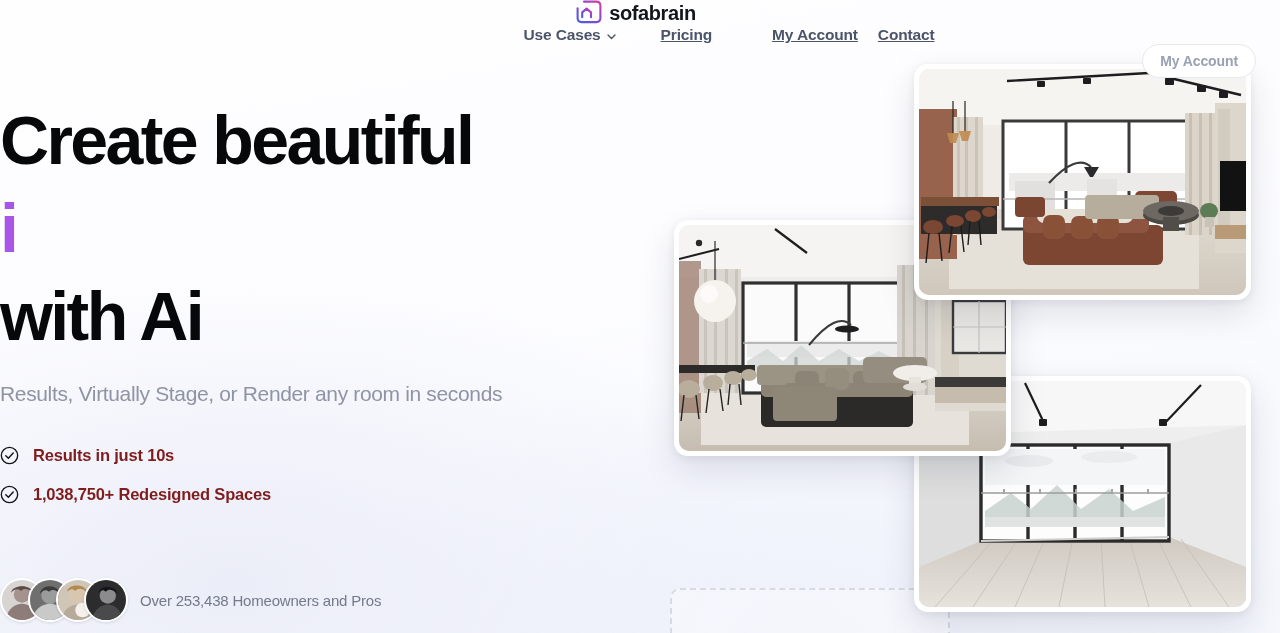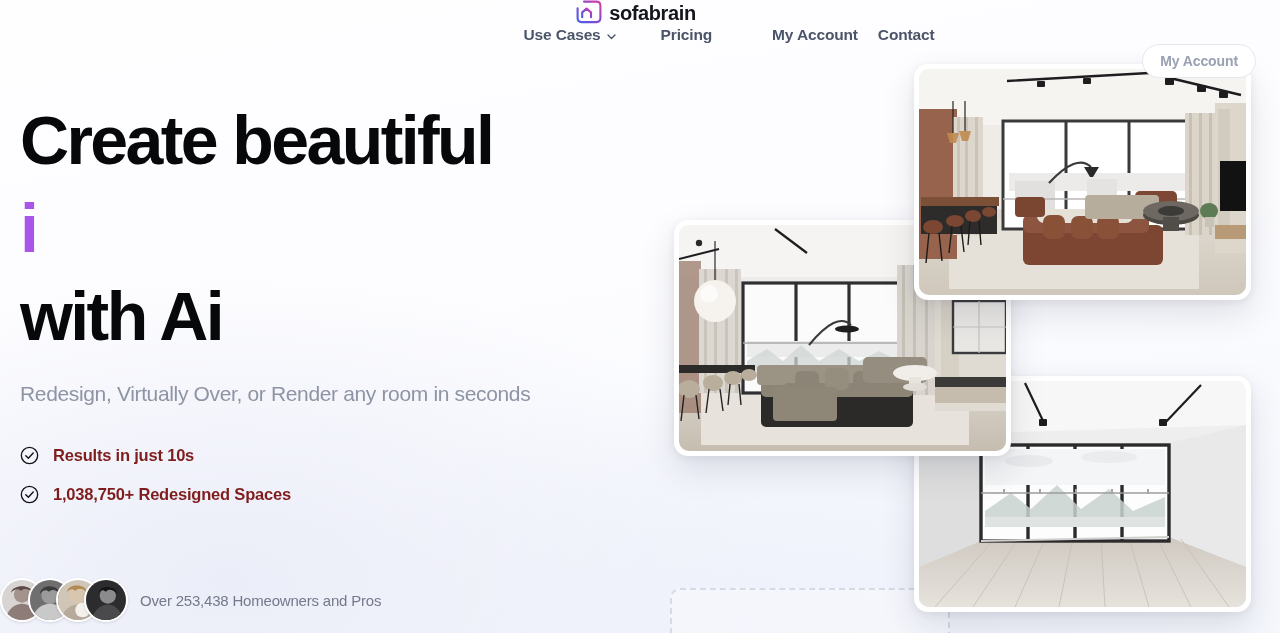--- a/index.html
+++ b/index.html
@@ -59,21 +59,21 @@
     font-weight: 600;
     color: #4b5468;
     letter-spacing: -0.15px;
     cursor: pointer;
     display: flex;
     align-items: center;
     gap: 5px;
     white-space: nowrap;
     text-align: right;
   }
-  .nav-item + .nav-item { margin-left: 44px; }
+  .nav-item + .nav-item { margin-left: 44px; text-decoration: underline; }
   .nav-item.nav-account { margin-left: 60px; }
   .nav-item.nav-contact { margin-left: 20px; }
   .chev {
     width: 11px; height: 11px;
     display: inline-block;
     position: relative;
     top: 1px;
   }
 
   .account-btn {
@@ -90,21 +90,20 @@
     white-space: nowrap;
   }
 
   
   .hero-left {
     position: absolute;
     top: 96px;
     left: 0;
     width: 660px;
     z-index: 20;
-    padding-left: 20px;
   }
 
   .headline {
     font-size: 68px;
     line-height: 88px;
     font-weight: 700;
     letter-spacing: -2.6px;
     color: #070809;
   }
   .headline .line { display: block; white-space: nowrap; }
@@ -249,21 +248,21 @@
 </header>
 
 <section class="hero-left">
 
   <h1 class="headline">
     <span class="line">Create beautiful</span>
     <span class="line typed">i</span>
     <span class="line">with Ai</span>
   </h1>
 
-  <p class="subhead">Redesign, Virtually Over, or Render any room in seconds</p>
+  <p class="subhead">Results, Virtually Stage, or Render any room in seconds</p>
 
   <ul class="feature-list">
 
     <li class="feature-item">
       <svg class="check-icon" viewBox="0 0 20 20">
         <circle cx="10" cy="10" r="8.6" fill="none" stroke="#111316" stroke-width="1.4"></circle>
         <path d="M6.1 10.2 L8.8 12.8 L13.9 7.4" fill="none" stroke="#111316" stroke-width="1.5" stroke-linecap="round" stroke-linejoin="round"></path>
       </svg>
       <span class="feature-text">Results in just 10s</span>
       <span class="stars"></span>

